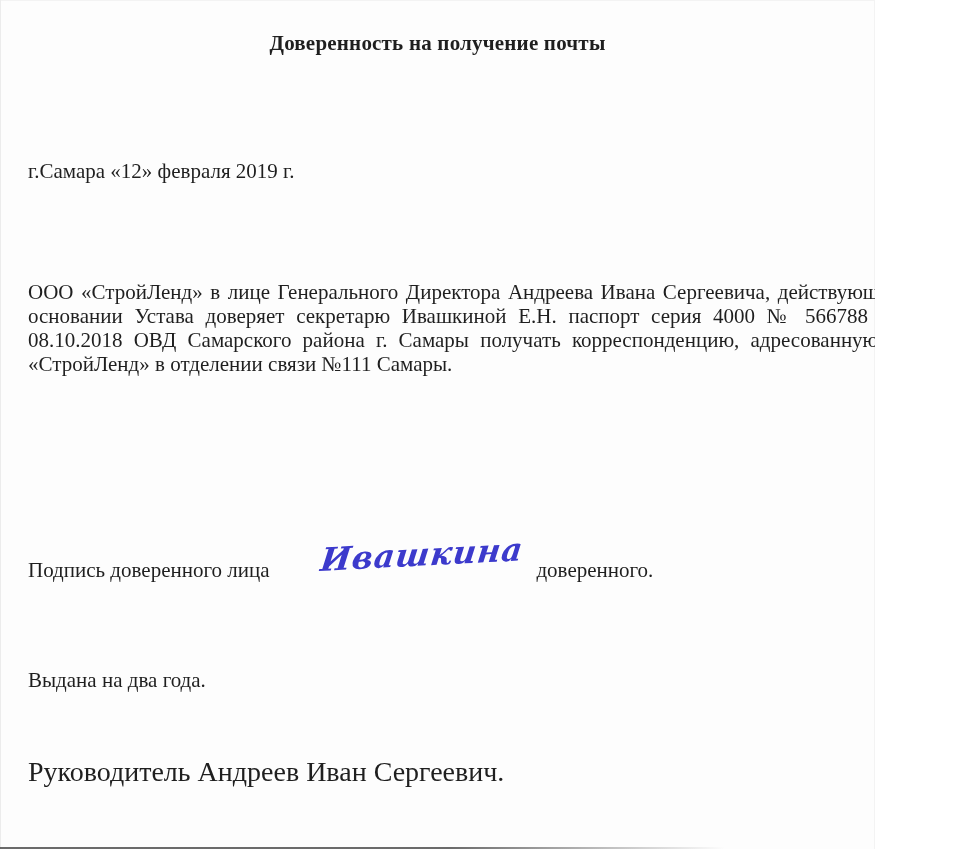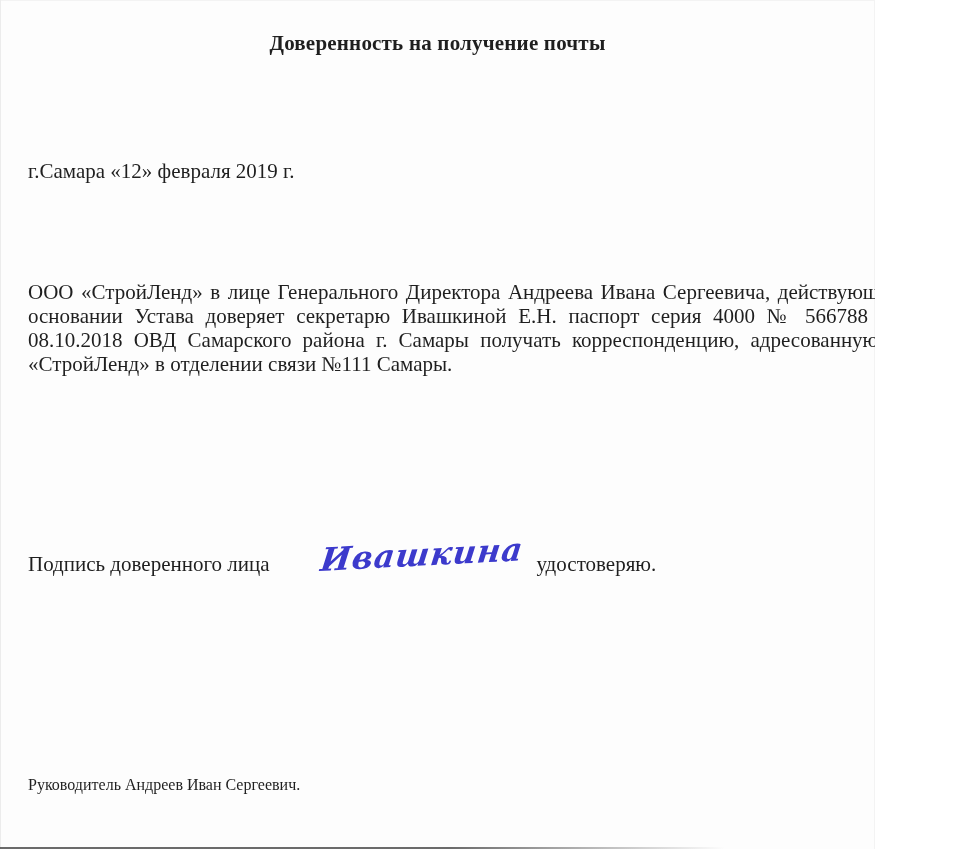--- a/index.html
+++ b/index.html
@@ -39,21 +39,21 @@
     width:907px;
     font-size:21px;
     line-height:24px;
     text-align:justify;
     text-align-last:left;
   }
   .signature-row{
     position:absolute;
     top:545px; left:28px;
     display:flex;
-    align-items:center;
+    align-items:flex-end;
     white-space:nowrap;
   }
   .signature-label{font-size:21px;}
   .signature-script{
     display:inline-block;
     margin-left:48px;
     font-family:"DejaVu Serif","Liberation Serif",serif;
     font-style:italic;
     font-weight:bold;
     font-size:32px;
@@ -67,22 +67,22 @@
     margin-left:16px;
   }
   .validity-line{
     position:absolute;
     top:668px; left:28px;
     font-size:21px;
     white-space:nowrap;
   }
   .head-line{
     position:absolute;
-    top:776px; left:28px;
-    font-size:16px;
+    top:756px; left:28px;
+    font-size:28px;
     white-space:nowrap;
   }
   .bottom-edge-line{
     position:absolute;
     left:0; bottom:0;
     width:725px; height:2px;
     background:linear-gradient(to right,
       rgba(70,70,70,.8) 0%,
       rgba(70,70,70,.8) 62%,
       rgba(70,70,70,0) 100%);
@@ -95,21 +95,22 @@
 
   <div class="doc-title">Доверенность на получение почты</div>
 
   <div class="date-line">г.Самара «12» февраля 2019 г.</div>
 
   <div class="body-par">ООО «СтройЛенд» в лице Генерального Директора Андреева Ивана Сергеевича, действующего на основании Устава доверяет секретарю Ивашкиной Е.Н. паспорт серия 4000 № 566788 выдан 08.10.2018 ОВД Самарского района г. Самары получать корреспонденцию, адресованную ООО «СтройЛенд» в отделении связи №111 Самары.</div>
 
   <div class="signature-row">
     <span class="signature-label">Подпись доверенного лица</span>
     <span class="signature-script">Ивашкина</span>
-    <span class="signature-suffix">удостоверяю.</span>
+    <span class="signature-suffix">доверенного.</span>
   </div>
 
+  <div class="validity-line">Выдана на два года.</div>
 
   <div class="head-line">Руководитель Андреев Иван Сергеевич.</div>
 
   <div class="bottom-edge-line"></div>
 
 </div>
 
 </body></html>

